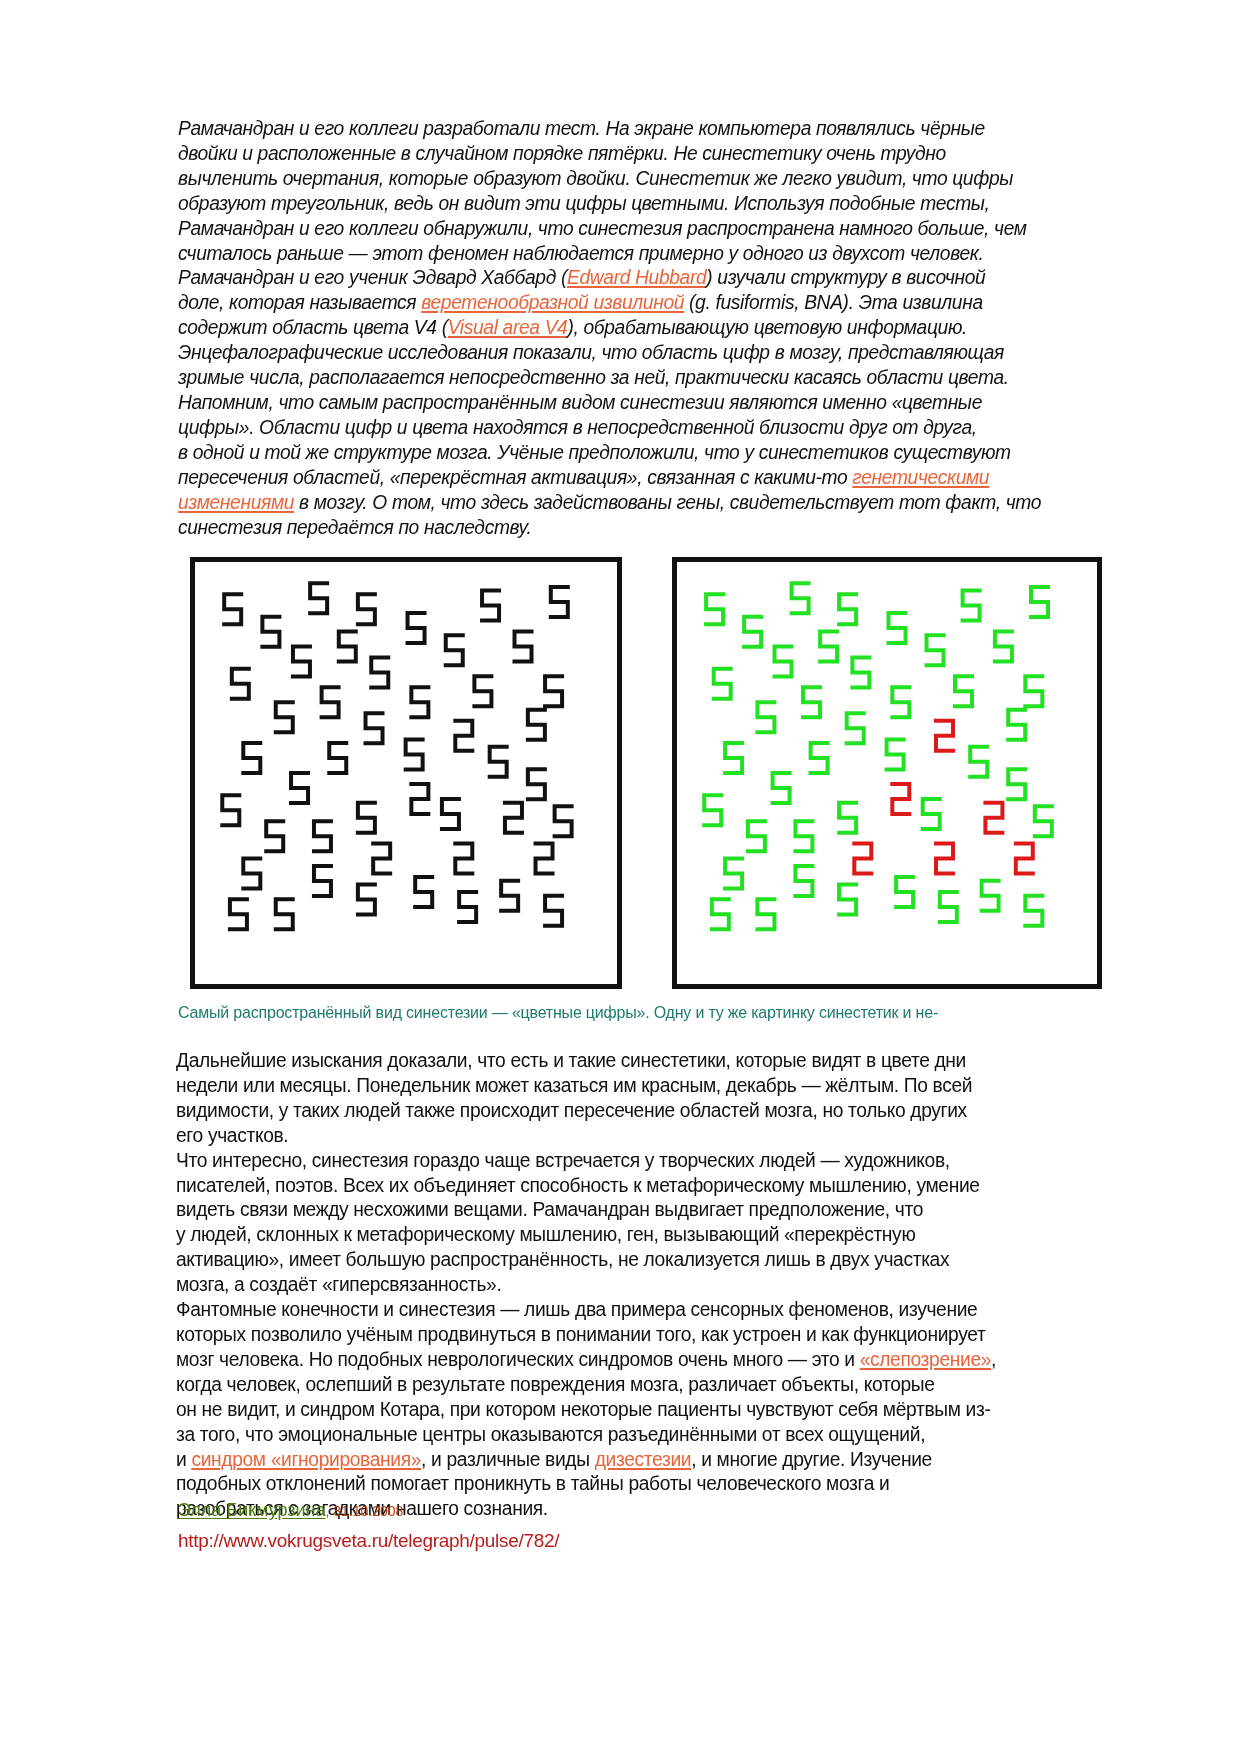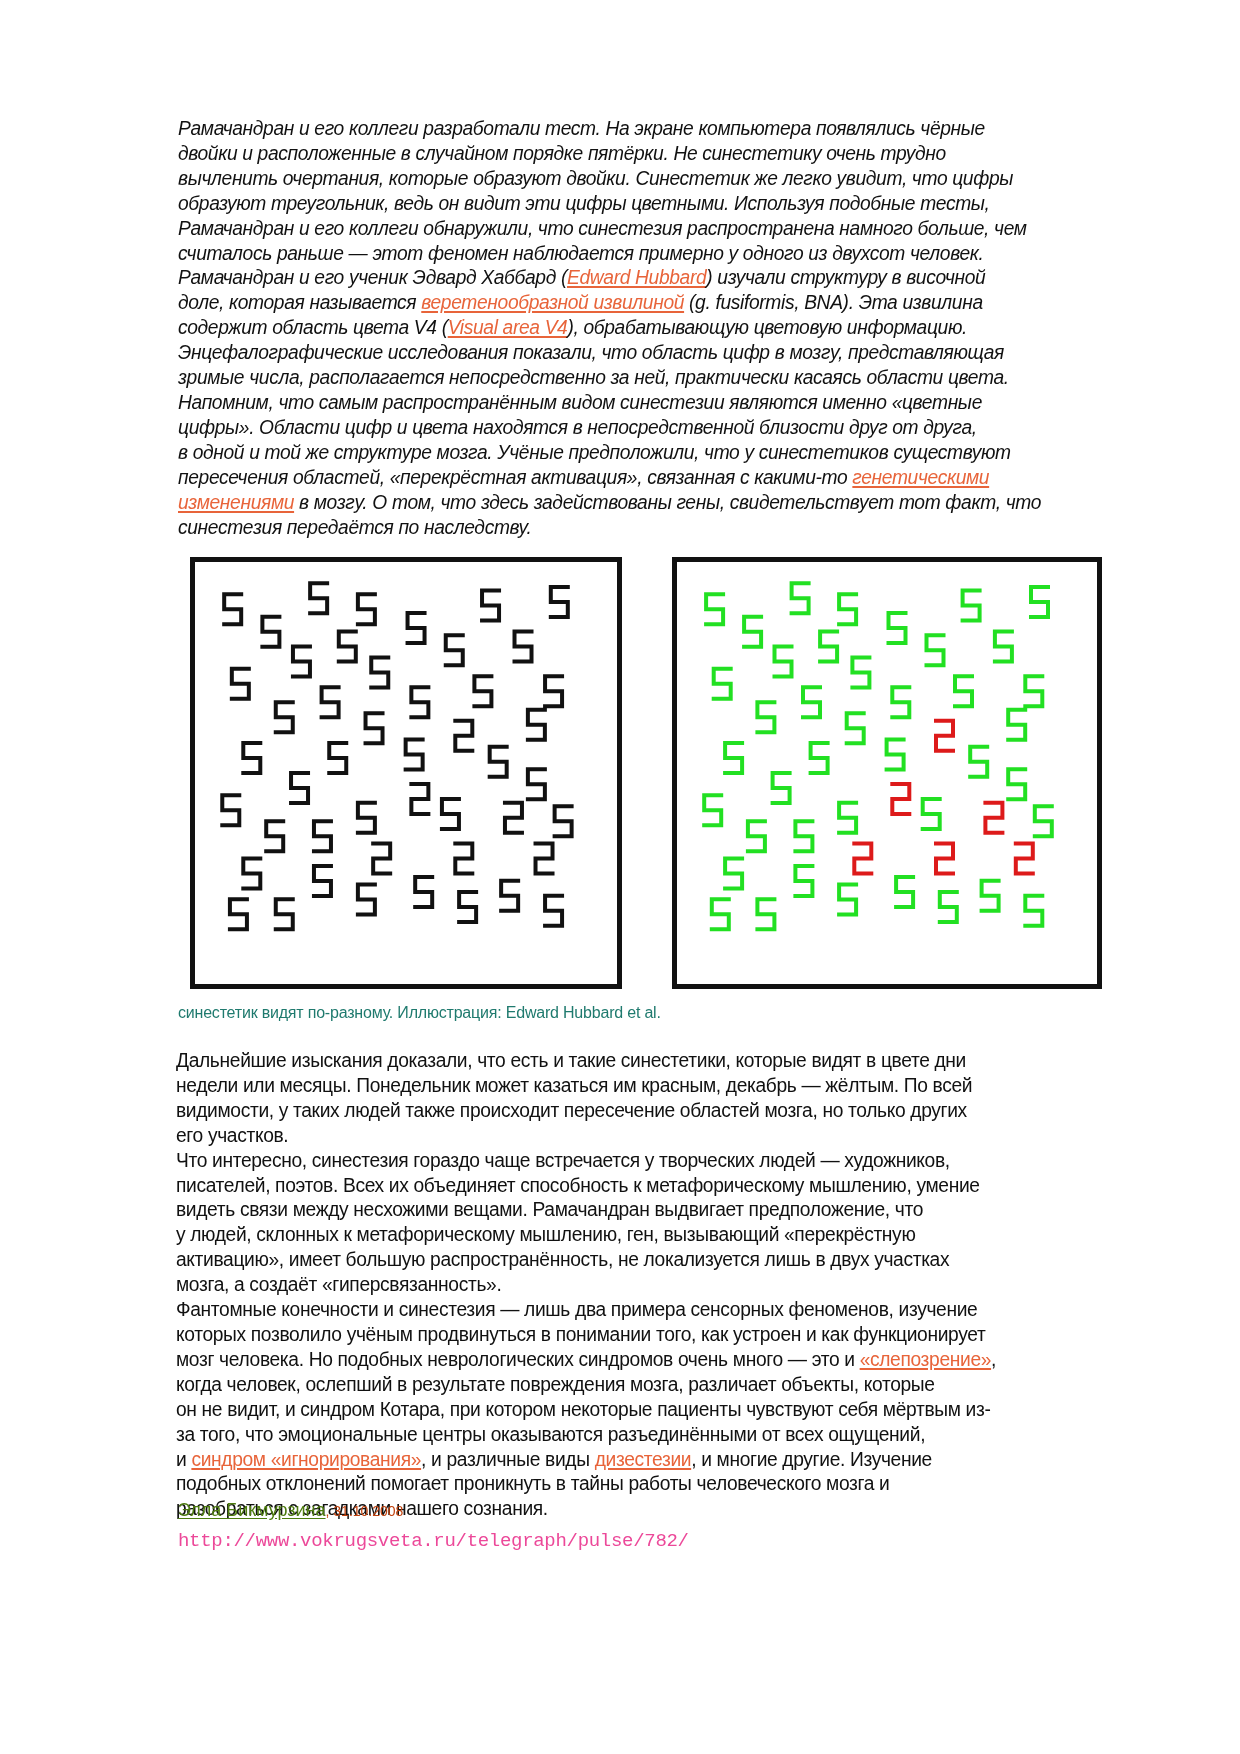--- a/index.html
+++ b/index.html
@@ -9,21 +9,21 @@
   .line { display: block; white-space: nowrap; }
   a, .link { color: #e8643a; text-decoration: underline; text-decoration-thickness: 1.5px; text-underline-offset: 2px; }
   .figures { position: absolute; left: 0; top: 0; width: 1240px; height: 1754px; pointer-events: none; }
   .fig-box { position: absolute; border: 5px solid #111; box-sizing: border-box; background: #fff; }
   .fig-box svg { position: absolute; left: 0; top: 0; }
   .caption { position: absolute; left: 178px; top: 1002px; width: 960px; font-family: "Liberation Sans", sans-serif; font-size: 16px; line-height: 22px; color: #1f7a6e; letter-spacing: -0.2px; }
   .body2 { position: absolute; left: 176px; top: 1048px; width: 980px; }
   .author { position: absolute; left: 178px; top: 1500px; font-family: "Liberation Sans", sans-serif; }
   .author .name { font-size: 18px; color: #4d7c0f; text-decoration: underline; }
   .author .date { font-size: 14px; color: #c2410c; }
-  .url { position: absolute; left: 178px; top: 1530px; font-family: Liberation Mono, monospace; font-size: 19px; color: #ec4899; letter-spacing: -0.3px; }
+  .url { position: absolute; left: 178px; top: 1530px; font-family: Liberation Sans, sans-serif; font-size: 19px; color: #b91c1c; letter-spacing: -0.3px; }
 </style>
 </head>
 <body>
 
 <div class="page">
   <div class="para" id="para1">
       <span class="line"><span>Рамачандран и его коллеги разработали тест. На экране компьютера появлялись чёрные</span></span>
       <span class="line"><span>двойки и расположенные в случайном порядке пятёрки. Не синестетику очень трудно</span></span>
       <span class="line"><span>вычленить очертания, которые образуют двойки. Синестетик же легко увидит, что цифры</span></span>
       <span class="line"><span>образуют треугольник, ведь он видит эти цифры цветными. Используя подобные тесты,</span></span>
@@ -142,21 +142,21 @@
         <path d="M215.3,222.04 L232.3,222.04 L232.3,237.04 L215.3,237.04 L215.3,252.04 L232.3,252.04" fill="none" stroke-width="4" stroke-linecap="square" stroke="#dd1a1a"></path>
         <path d="M308.40000000000003,240.64 L325.40000000000003,240.64 L325.40000000000003,255.64 L308.40000000000003,255.64 L308.40000000000003,270.64 L325.40000000000003,270.64" fill="none" stroke-width="4" stroke-linecap="square" stroke="#dd1a1a"></path>
         <path d="M177.3,281.56 L194.3,281.56 L194.3,296.56 L177.3,296.56 L177.3,311.56 L194.3,311.56" fill="none" stroke-width="4" stroke-linecap="square" stroke="#dd1a1a"></path>
         <path d="M259,281.56 L276,281.56 L276,296.56 L259,296.56 L259,311.56 L276,311.56" fill="none" stroke-width="4" stroke-linecap="square" stroke="#dd1a1a"></path>
         <path d="M338.8,281.56 L355.8,281.56 L355.8,296.56 L338.8,296.56 L338.8,311.56 L355.8,311.56" fill="none" stroke-width="4" stroke-linecap="square" stroke="#dd1a1a"></path>
       </svg>
   </div>
 </div>
 
 <div class="caption">
-  <span class="line">синестетик видят по-разному. Иллюстрация: Edward Hubbard et al.</span>
+  <span class="line">Самый распространённый вид синестезии — «цветные цифры». Одну и ту же картинку синестетик и не-</span>
 </div>
 
 <div class="body2">
   <div class="para" id="para2">
       <span class="line"><span>Дальнейшие изыскания доказали, что есть и такие синестетики, которые видят в цвете дни</span></span>
       <span class="line"><span>недели или месяцы. Понедельник может казаться им красным, декабрь — жёлтым. По всей</span></span>
       <span class="line"><span>видимости, у таких людей также происходит пересечение областей мозга, но только других</span></span>
       <span class="line"><span>его участков.</span></span>
       <span class="line"><span>Что интересно, синестезия гораздо чаще встречается у творческих людей — художников,</span></span>
       <span class="line"><span>писателей, поэтов. Всех их объединяет способность к метафорическому мышлению, умение</span></span>

